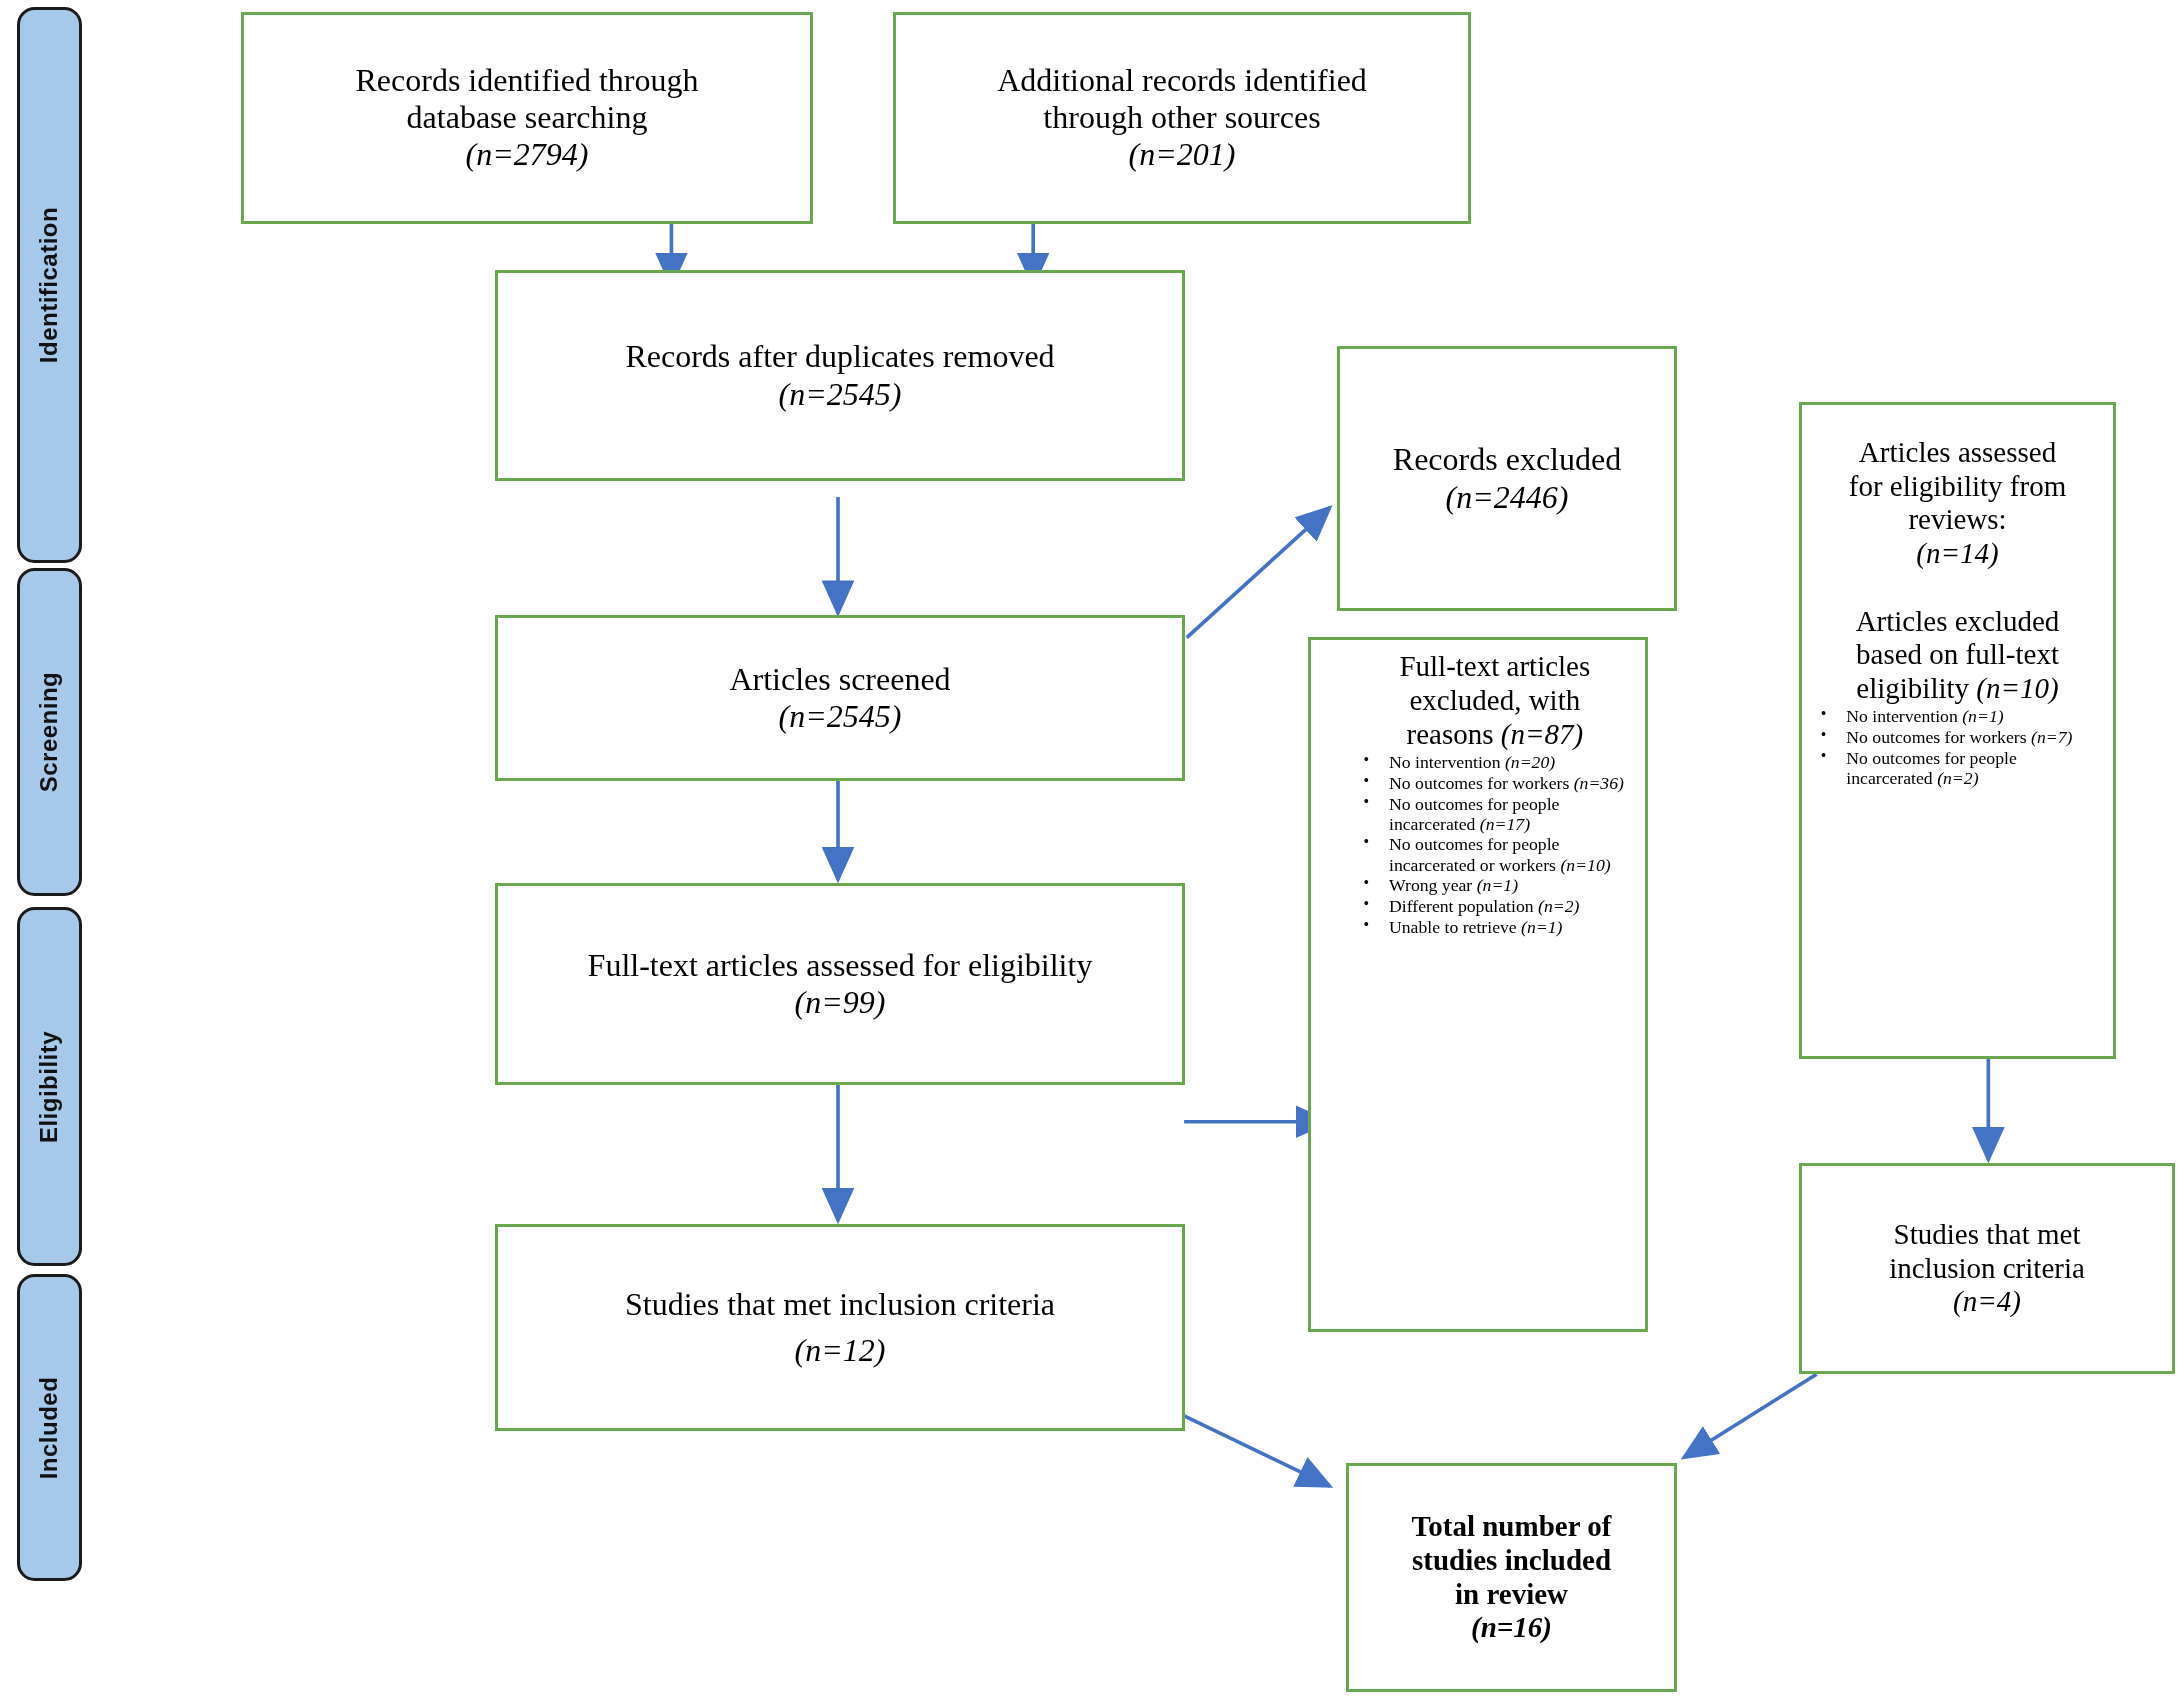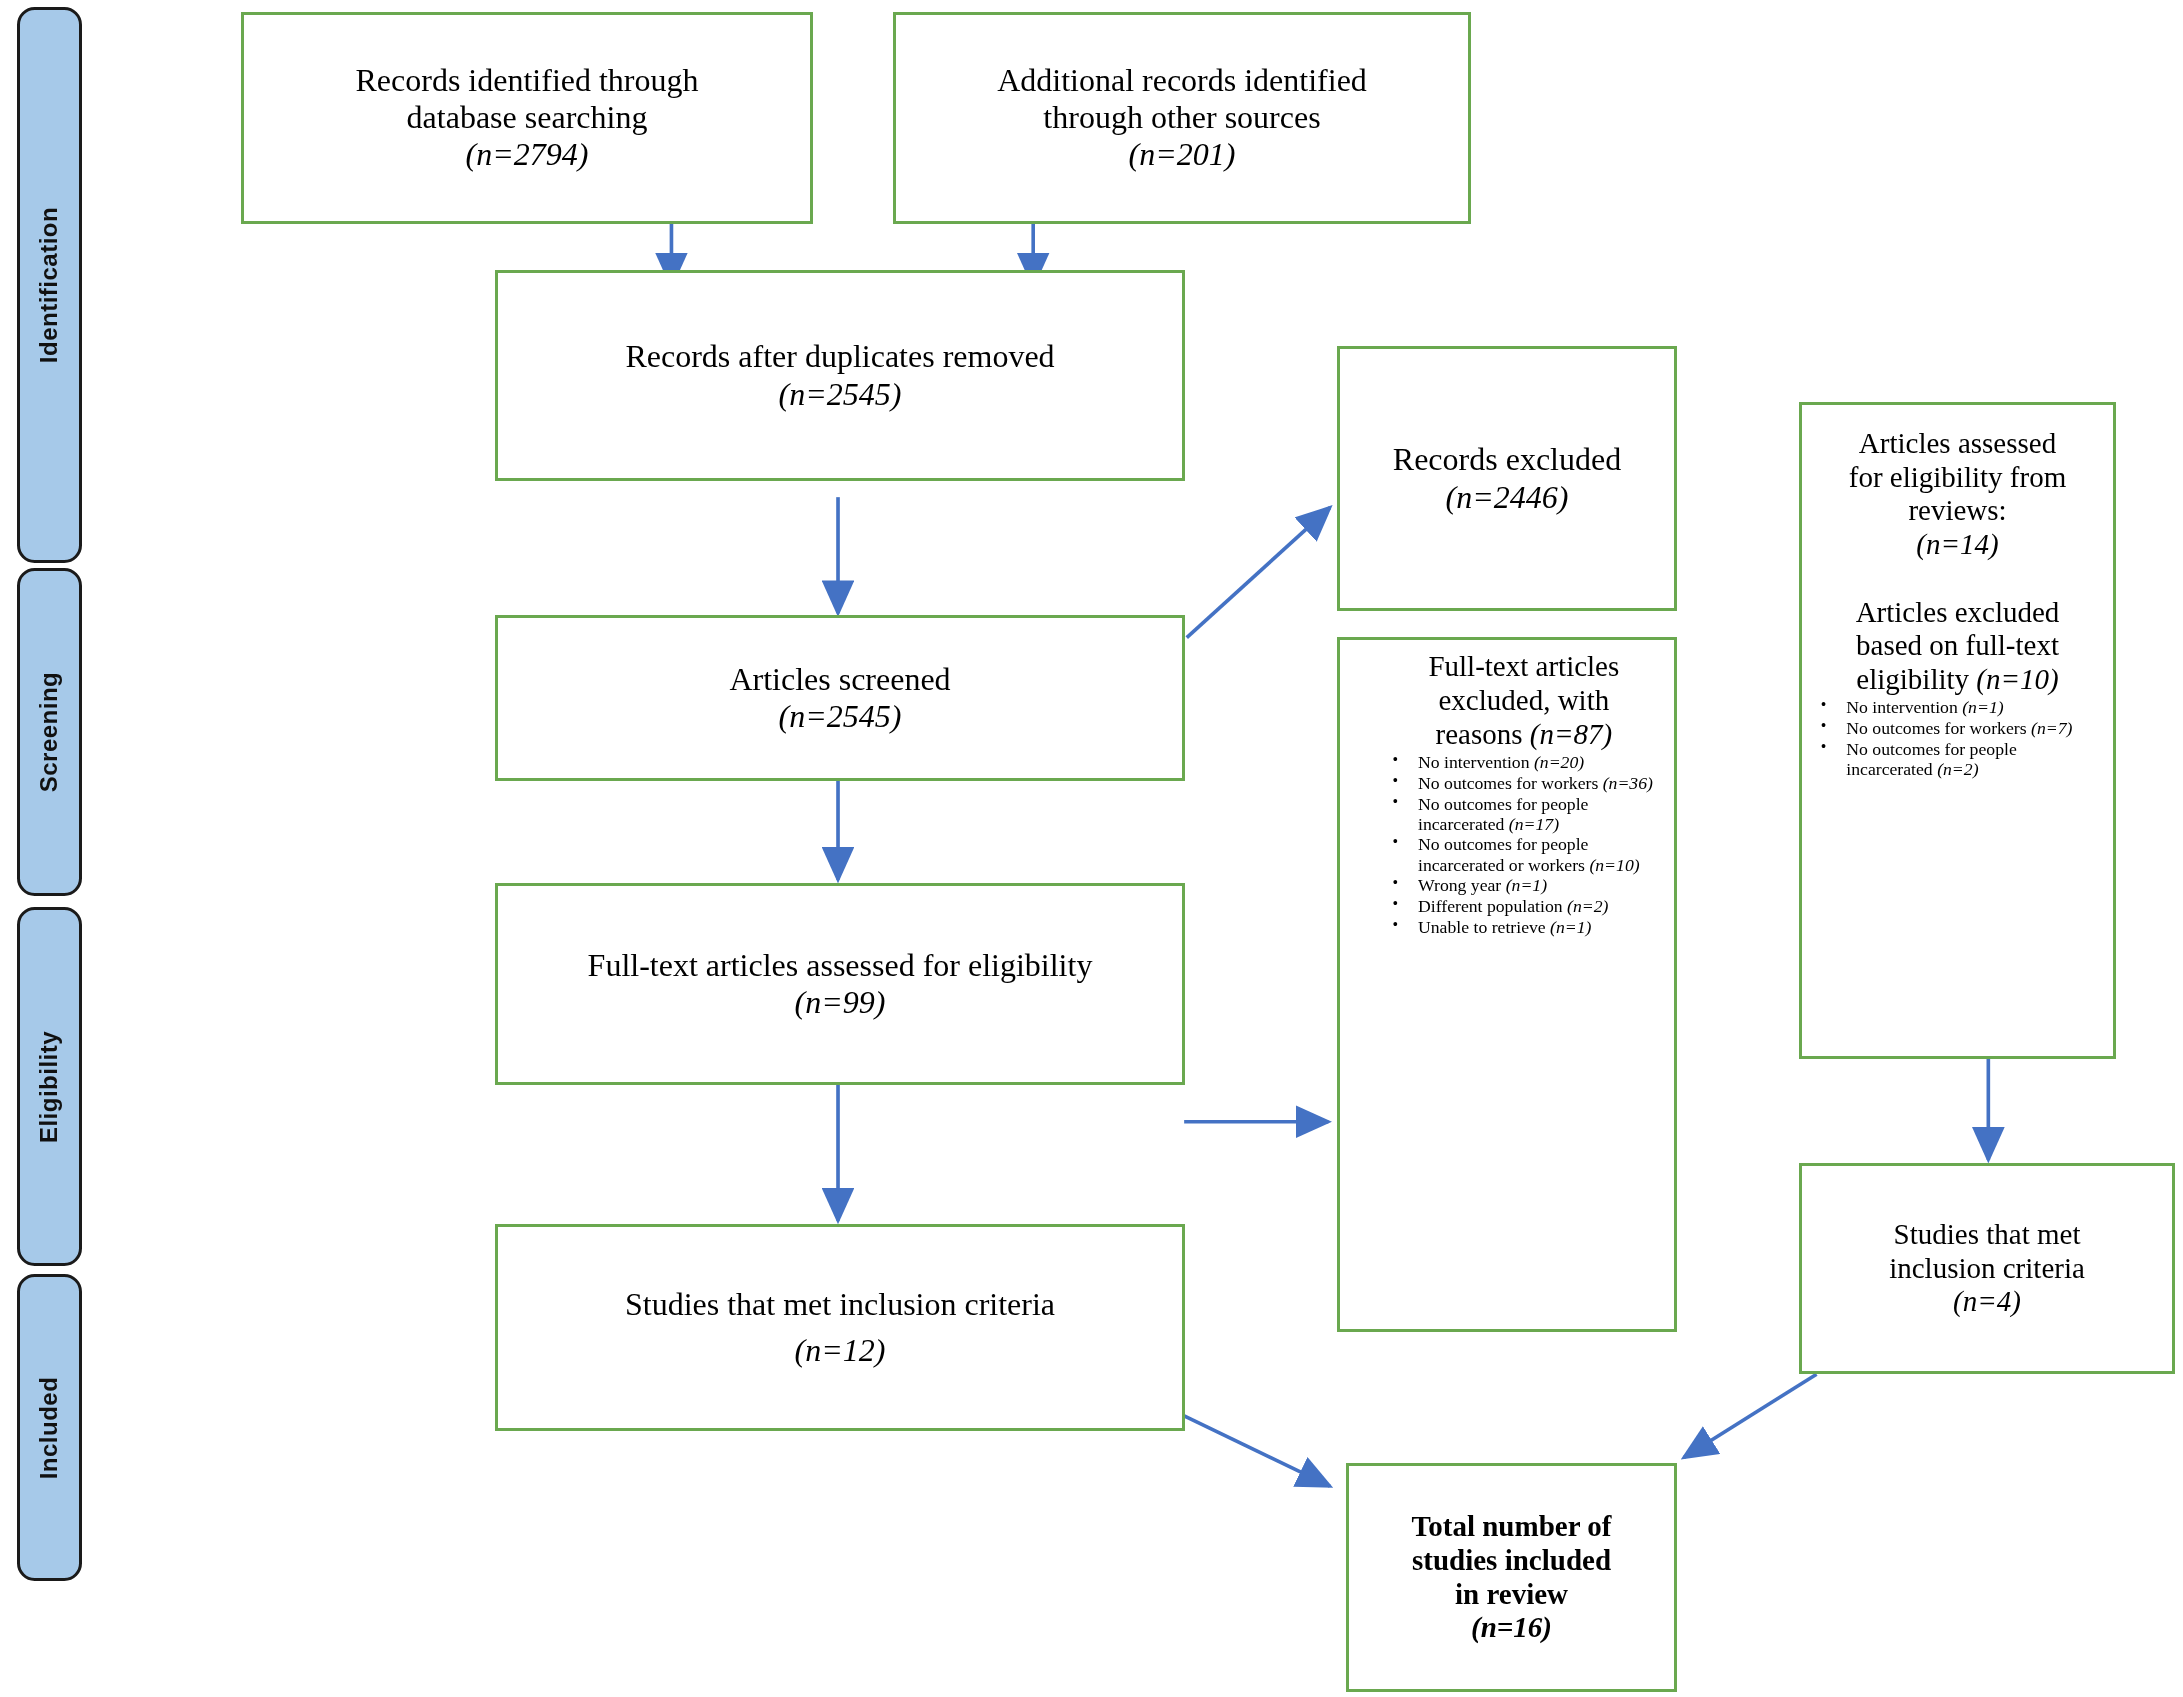--- a/index.html
+++ b/index.html
@@ -135,42 +135,42 @@
   <div class="box" style="left:495px;top:270px;width:690px;height:211px;">
     <span class="line f58">Records after duplicates removed</span>
     <span class="line f58 it">(n=2545)</span>
   </div>
 
   <div class="box" style="left:1337px;top:346px;width:340px;height:265px;">
     <span class="line f58">Records excluded</span>
     <span class="line f58 it">(n=2446)</span>
   </div>
 
-  <div class="box topalign" style="left:1799px;top:402px;width:317px;height:657px;padding-top:22px;">
+  <div class="box topalign" style="left:1799px;top:402px;width:317px;height:657px;padding-top:31px;">
     <span class="line f56">Articles assessed</span>
     <span class="line f56">for eligibility from</span>
     <span class="line f56">reviews:</span>
     <span class="line f56 it">(n=14)</span>
     <span class="line f56" style="height:34px;"></span>
     <span class="line f56">Articles excluded</span>
     <span class="line f56">based on full-text</span>
     <span class="line f56"><span>eligibility</span> <span class="it">(n=10)</span></span>
     <ul class="reasons f34">
       <li><span>No intervention</span> <span class="it">(n=1)</span></li>
       <li><span>No outcomes for workers</span> <span class="it">(n=7)</span></li>
       <li><span>No outcomes for people incarcerated</span> <span class="it">(n=2)</span></li>
     </ul>
   </div>
 
   <div class="box" style="left:495px;top:615px;width:690px;height:166px;">
     <span class="line f58">Articles screened</span>
     <span class="line f58 it">(n=2545)</span>
   </div>
 
-  <div class="box topalign" style="left:1337px;top:637px;width:340px;height:695px;padding-top:10.4px;padding-left:41px;">
+  <div class="box topalign" style="left:1308px;top:637px;width:340px;height:695px;padding-top:10.4px;padding-left:41px;">
     <span class="line f56">Full-text articles</span>
     <span class="line f56">excluded, with</span>
     <span class="line f56"><span>reasons</span> <span class="it">(n=87)</span></span>
     <ul class="reasons f34">
       <li><span>No intervention</span> <span class="it">(n=20)</span></li>
       <li><span>No outcomes for workers</span> <span class="it">(n=36)</span></li>
       <li><span>No outcomes for people incarcerated</span> <span class="it">(n=17)</span></li>
       <li><span>No outcomes for people incarcerated or workers</span> <span class="it">(n=10)</span></li>
       <li><span>Wrong year</span> <span class="it">(n=1)</span></li>
       <li><span>Different population</span> <span class="it">(n=2)</span></li>

